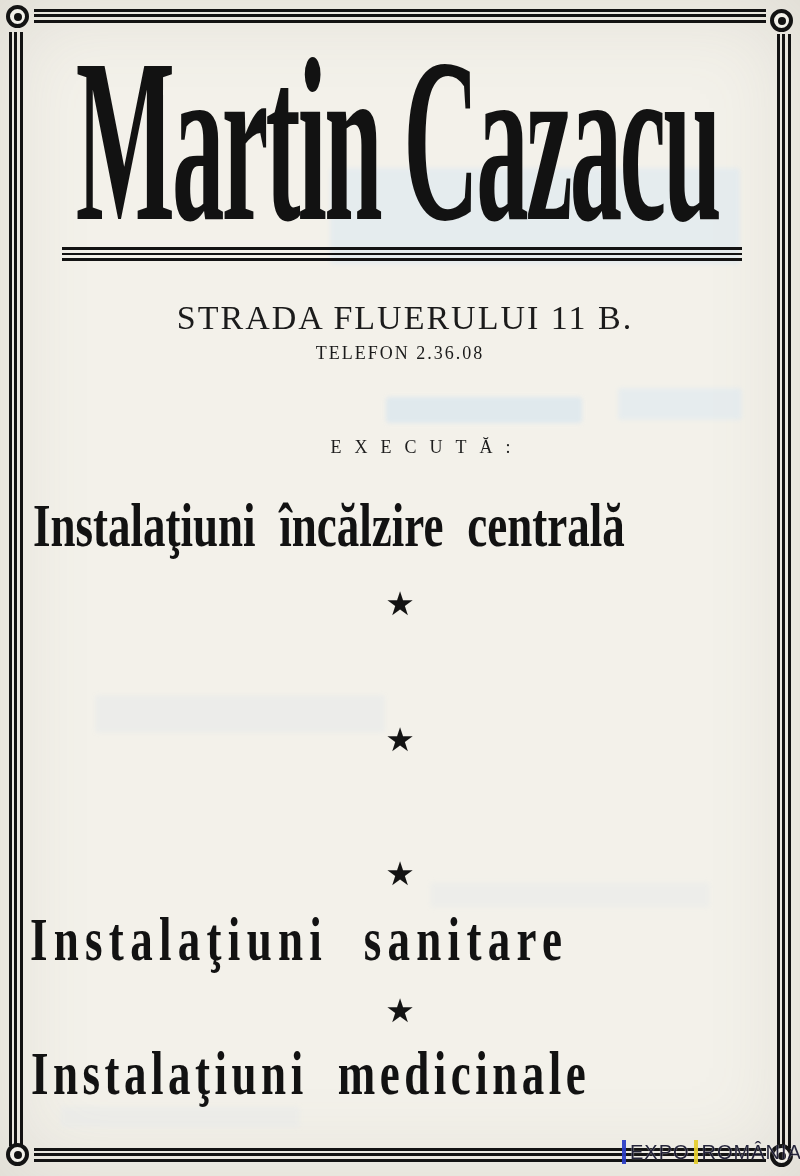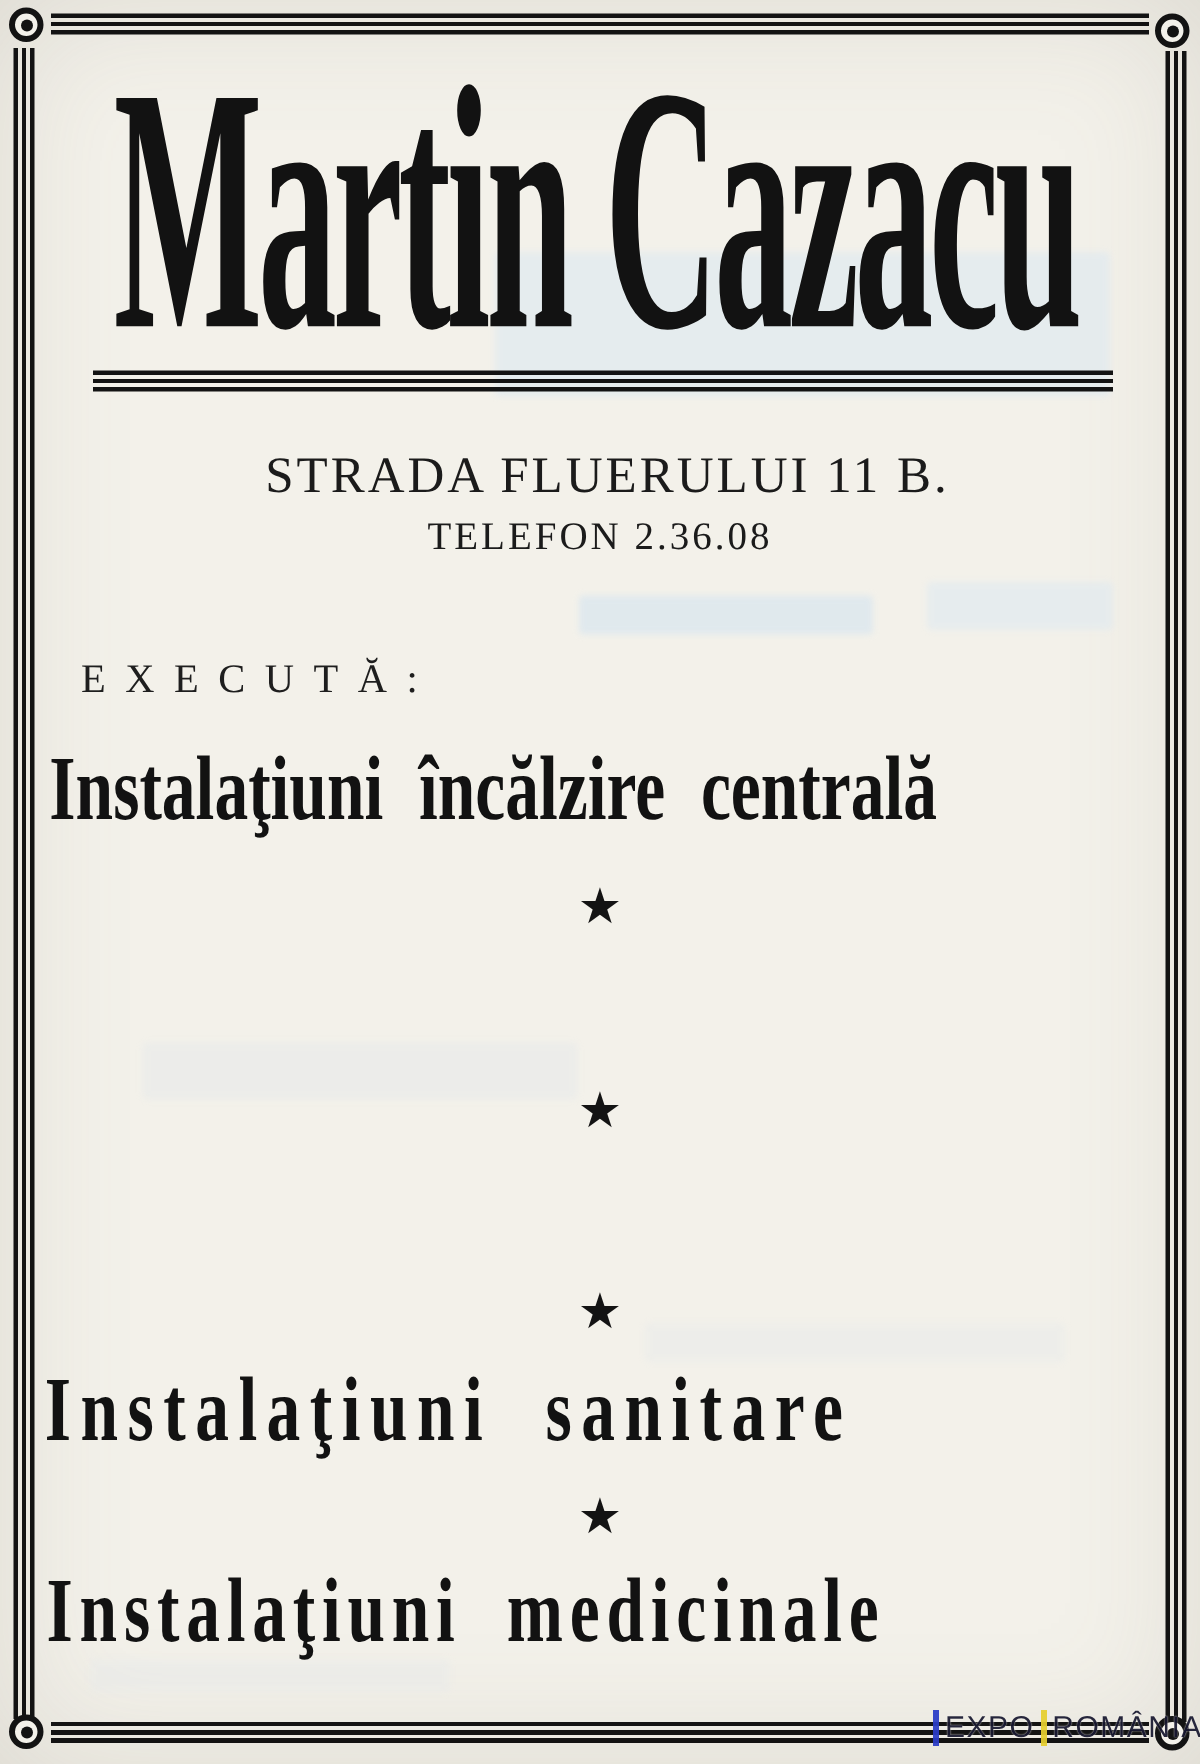--- a/index.html
+++ b/index.html
@@ -101,30 +101,30 @@
     text-align: center;
     font-size: 34px;
     letter-spacing: 2px;
     color: #1b1b1b;
     padding-left: 10px;
   }
   .phone {
     position: absolute;
     left: 0; right: 0; top: 343px;
     text-align: center;
-    font-size: 26px;
+    font-size: 18px;
     letter-spacing: 2px;
     color: #1b1b1b;
   }
 
   .heading {
     position: absolute;
     left: 14px; right: 0; top: 437px;
-    text-align: left;
-    font-size: 27px;
+    text-align: center;
+    font-size: 18px;
     letter-spacing: 13px;
     color: #1e1e1e;
     padding-left: 40px;
   }
 
   
   .service {
     position: absolute;
     left: 0; right: 0;
     text-align: left;

